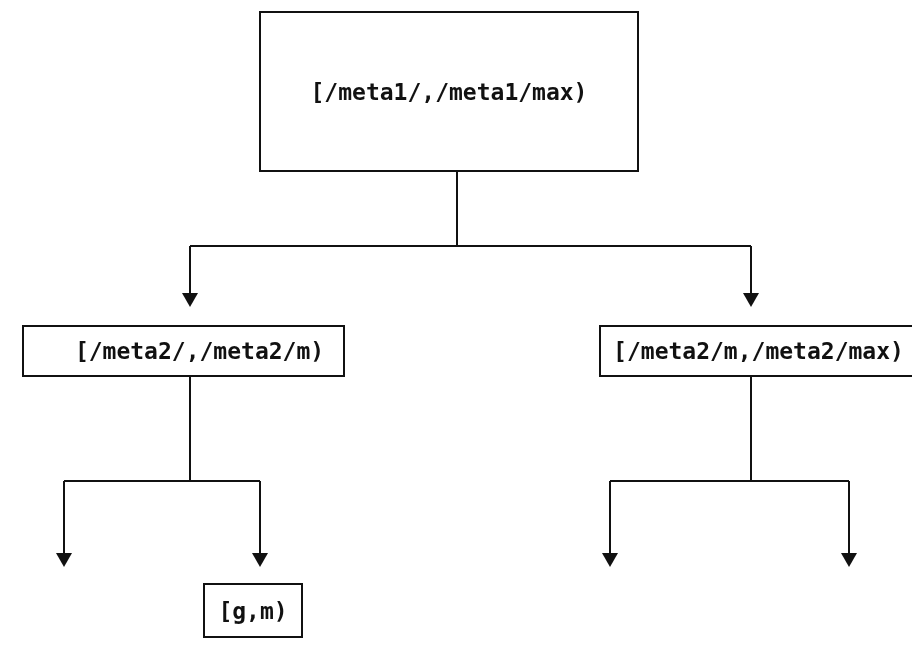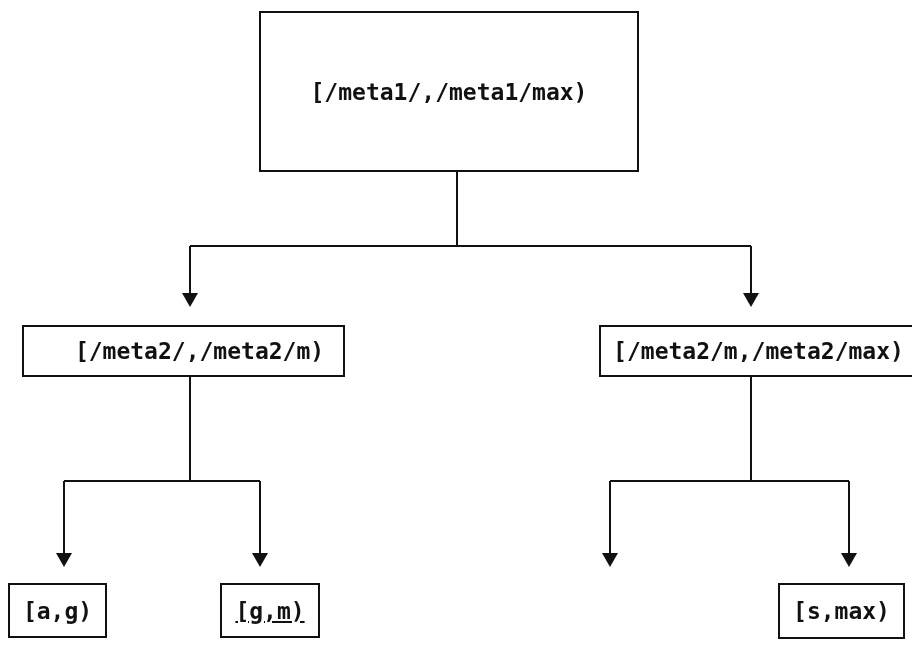--- a/index.html
+++ b/index.html
@@ -33,21 +33,21 @@
     font-weight: bold;
     white-space: nowrap;
   }
   
   .node.root      { left: 259px; top: 11px;  width: 380px; height: 161px; }
   
   .node.mid-left  { left: 22px;  top: 325px; width: 323px; height: 52px; padding-left: 32px; }
   .node.mid-right { left: 583px; top: 325px; width: 319px; height: 52px; margin-left: 16px; }
   
   .node.leaf-1    { left: 8px;   top: 583px; width: 99px;  height: 55px; }
-  .node.leaf-2    { left: 220px; top: 583px; width: 100px; height: 55px; text-decoration: underline; }
+  .node.leaf-2    { left: 203px; top: 583px; width: 100px; height: 55px; }
   .node.leaf-3    { left: 554px; top: 583px; width: 99px;  height: 55px; }
   .node.leaf-4    { left: 778px; top: 583px; width: 127px; height: 56px; }
 </style>
 </head>
 <body>
 
 <div class="canvas">
 
   <svg class="connectors" width="912" height="652" viewBox="0 0 912 652">
 
@@ -78,20 +78,18 @@
     <polygon fill="#111111" points="602,553 618,553 610,567"></polygon>
     <polygon fill="#111111" points="841,553 857,553 849,567"></polygon>
   </svg>
 
   <div class="node root">[/meta1/,/meta1/max)</div>
 
   <div class="node mid-left">[/meta2/,/meta2/m)</div>
 
   <div class="node mid-right">[/meta2/m,/meta2/max)</div>
 
-  <div class="node leaf-1">[a,g)</div>
 
   <div class="node leaf-2">[g,m)</div>
 
 
-  <div class="node leaf-4">[s,max)</div>
 
 </div>
 
 </body></html>

